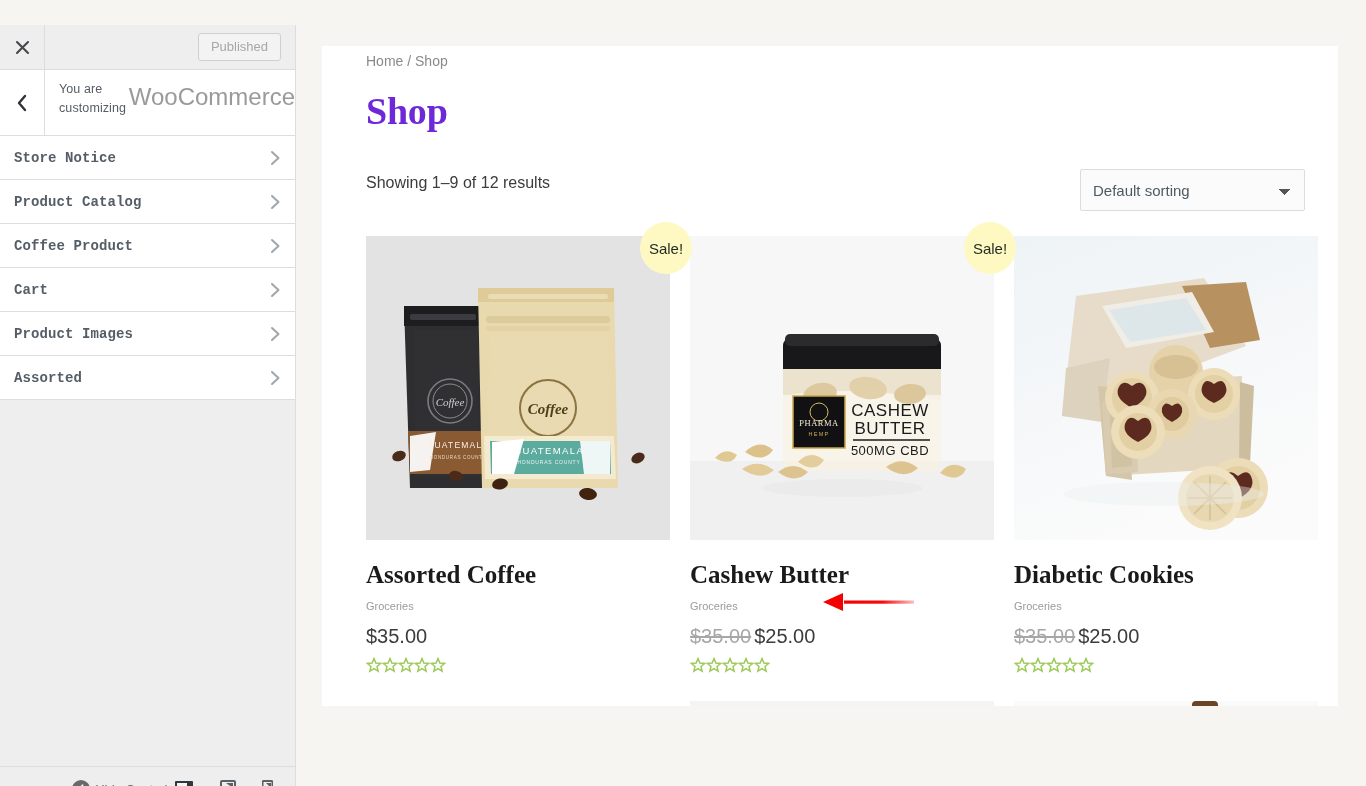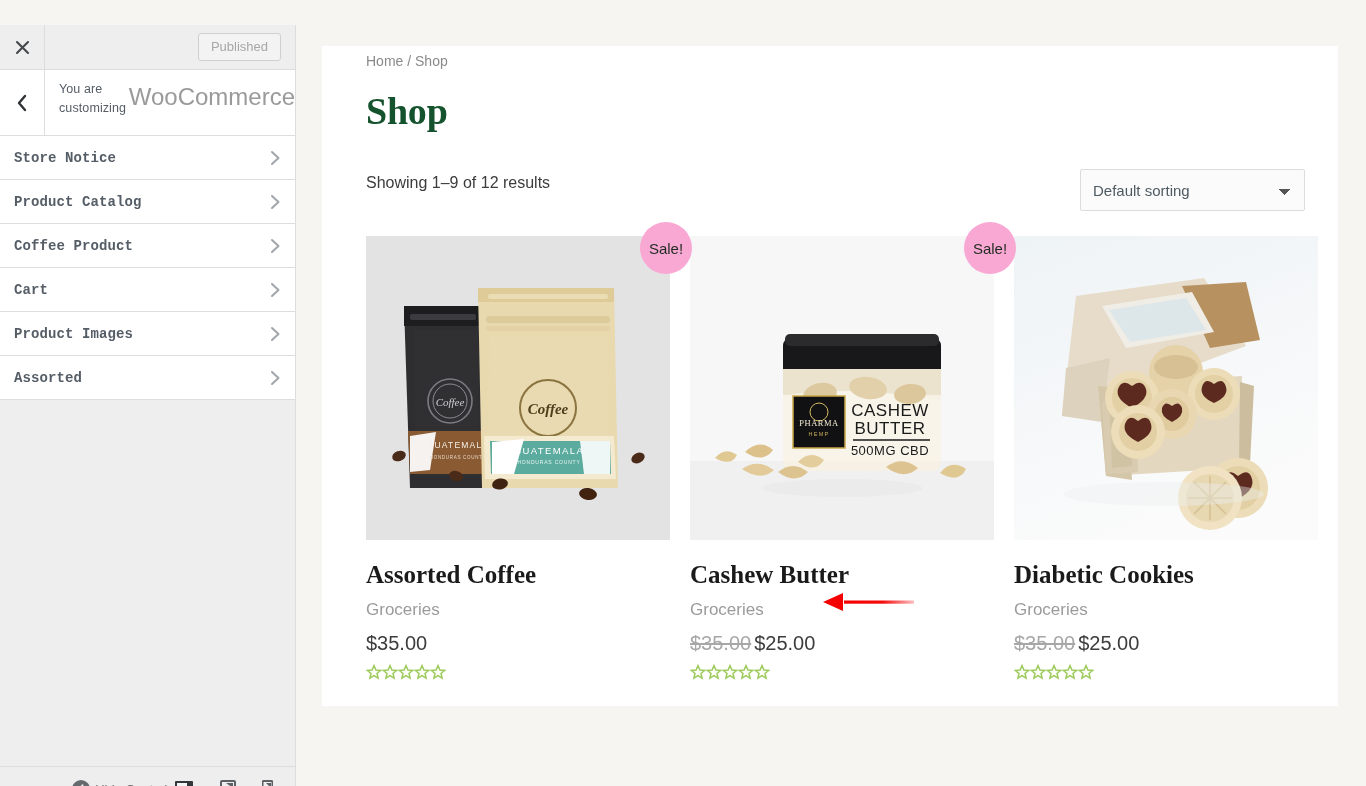--- a/index.html
+++ b/index.html
@@ -132,21 +132,21 @@
     position: relative;
   }
 
   .breadcrumb {
     font-size: 14px; color: #8a8a8a;
     padding-top: 5px; line-height: 1.5;
   }
   .shop-title {
     font-family: "Liberation Serif", serif;
     font-size: 38px; font-weight: 700;
-    color: #14532d;
+    color: #6d28d9;
     margin-top: 17px;
     letter-spacing: -.2px;
   }
 
   .results-bar {
     margin-top: 36px;
     display: flex; align-items: flex-start; justify-content: space-between;
     min-height: 44px;
   }
   .results-count {
@@ -184,35 +184,35 @@
     width: 304px; height: 304px;
     overflow: hidden; position: relative;
     background: #f2f2f2;
   }
   .product-thumb svg { display: block; width: 100%; height: 100%; }
   .sale-badge {
     position: absolute;
     left: -50px; top: -14px;
     width: 52px; height: 52px;
     border-radius: 50%;
-    background: #f9a8d4;
+    background: #fef9c3;
     color: #1f2a20;
     font-size: 15px;
     display: flex; align-items: center; justify-content: center;
     z-index: 5;
   }
   .product-title {
     font-family: "Liberation Serif", serif;
     font-size: 25px; font-weight: 700;
     color: #1a1a1a;
     margin-top: 20px;
     line-height: 1.2;
   }
   .product-cat {
-    font-size: 17px; color: #9b9b9b;
+    font-size: 11px; color: #9b9b9b;
     margin-top: 10px; line-height: 1.2;
   }
   .product-price {
     font-size: 20px; color: #3c3c3c;
     margin-top: 10px; line-height: 1.3;
   }
   .price-old {
     color: #a7a7a7; text-decoration: line-through;
     margin-right: 3px;
   }

